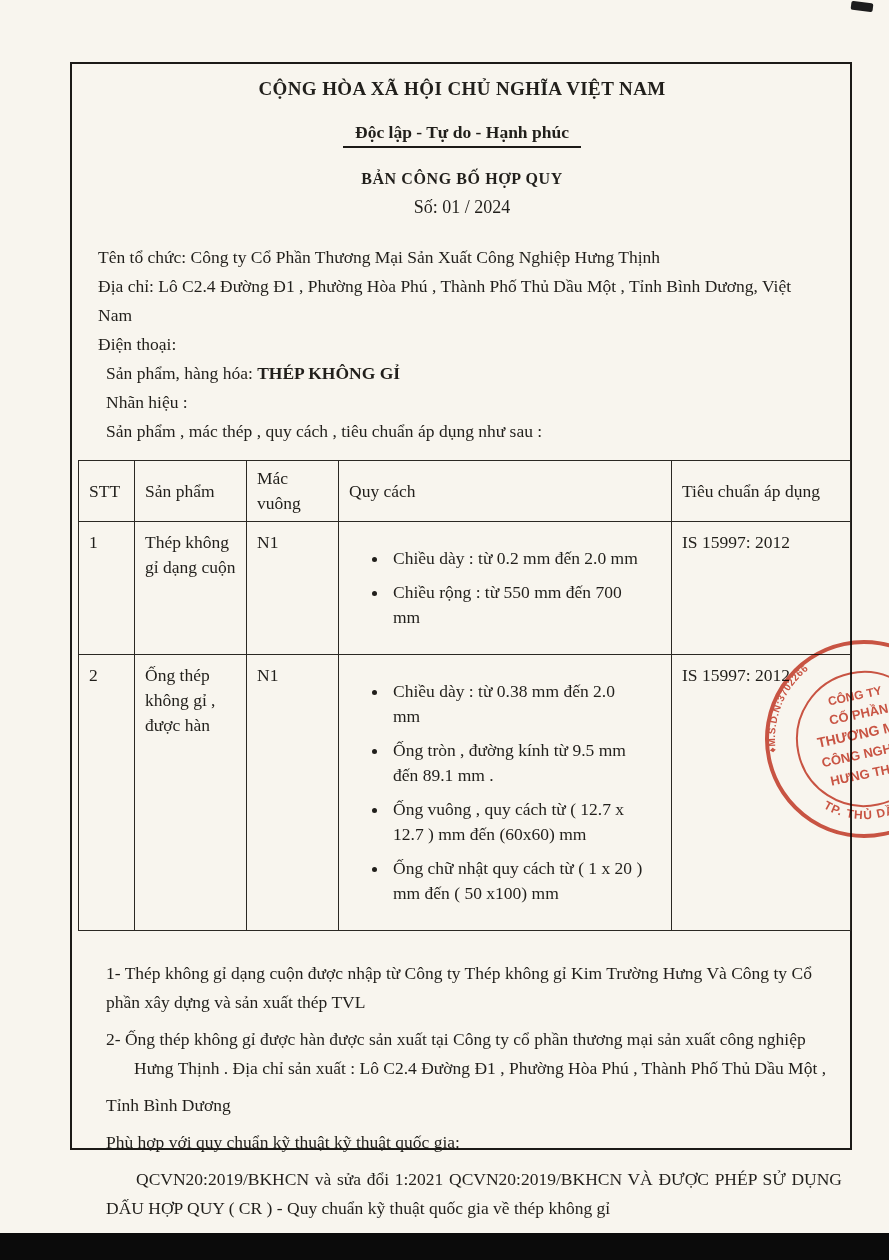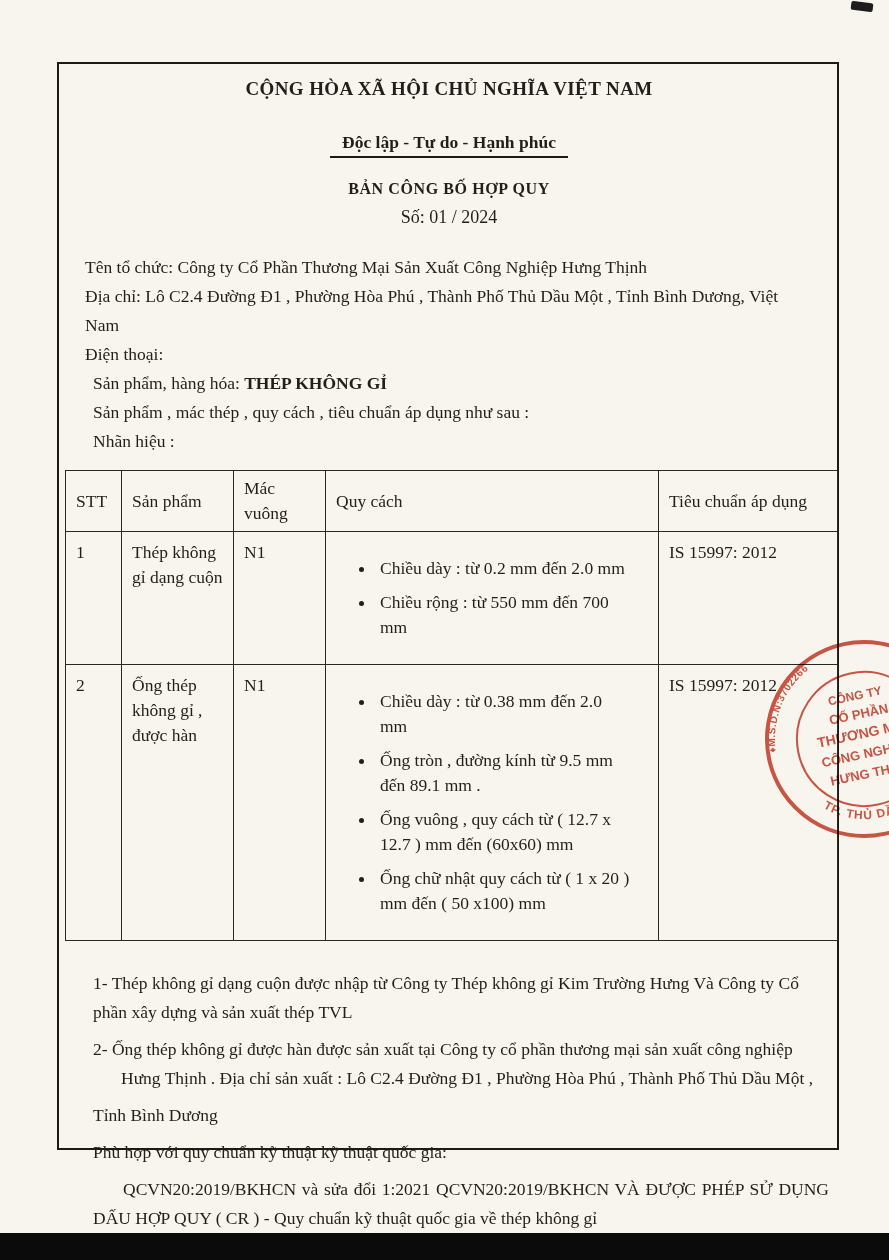--- a/index.html
+++ b/index.html
@@ -22,39 +22,39 @@
   .corner-mark {
     position: absolute;
     top: 2px; right: 16px;
     width: 22px; height: 9px;
     background: #1d1d1d;
     transform: rotate(7deg);
     border-radius: 2px;
   }
   .doc-frame {
     position: absolute;
-    left: 57px; top: 62px;
+    left: 70px; top: 62px;
     width: 782px; height: 1088px;
     border: 2px solid #1c1a17;
     box-sizing: border-box;
     padding: 14px 24px 8px 26px;
   }
   .nat-header { text-align: center; }
   .nat-line1 {
     font-size: 19px;
     font-weight: bold;
     letter-spacing: 0.4px;
   }
   .nat-line2 {
     display: inline-block;
     font-size: 17.5px;
     font-weight: bold;
     border-bottom: 2px solid #1c1a17;
     padding: 1px 12px 3px 12px;
-    margin-top: 13px;
+    margin-top: 3px;
   }
   .doc-title {
     text-align: center;
     font-size: 16px;
     font-weight: bold;
     letter-spacing: 0.6px;
     margin-top: 22px;
   }
   .doc-number {
     text-align: center;
@@ -148,22 +148,22 @@
     </div>
 
     <div class="doc-title">BẢN CÔNG BỐ HỢP QUY</div>
     <div class="doc-number">Số: 01 / 2024</div>
 
     <div class="fields">
       <p>Tên tổ chức: Công ty Cổ Phần Thương Mại Sản Xuất Công Nghiệp Hưng Thịnh</p>
       <p>Địa chỉ: Lô C2.4 Đường Đ1 , Phường Hòa Phú , Thành Phố Thủ Dầu Một , Tỉnh Bình Dương, Việt Nam</p>
       <p>Điện thoại:</p>
       <p class="indent"><span>Sản phẩm, hàng hóa: </span><span class="product-value">THÉP KHÔNG GỈ</span></p>
+      <p class="indent">Nhãn hiệu :</p>
       <p class="indent">Sản phẩm , mác thép , quy cách , tiêu chuẩn áp dụng như sau :</p>
-      <p class="indent">Nhãn hiệu :</p>
     </div>
 
     <table class="products">
       <colgroup>
         <col style="width:56px">
           <col style="width:112px">
           <col style="width:92px">
           <col style="width:333px">
           <col style="width:179px">
       </colgroup>

